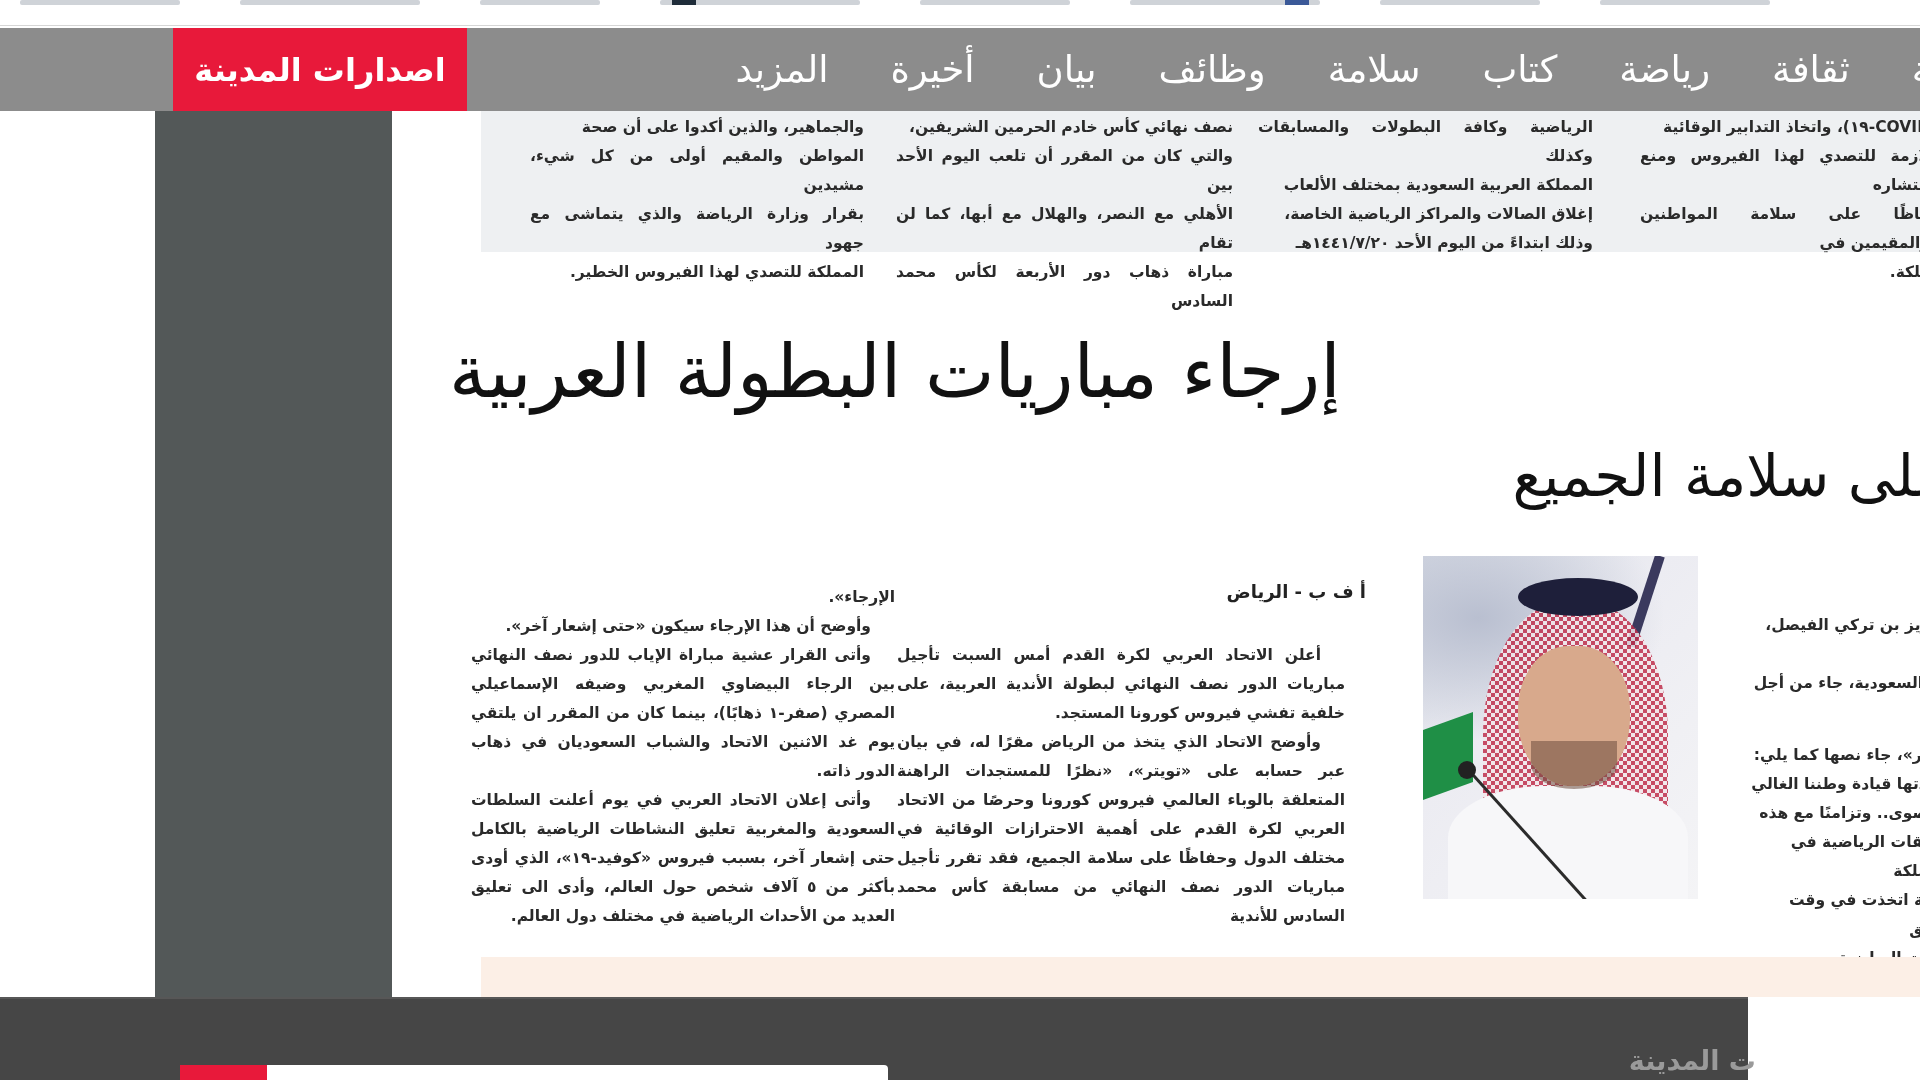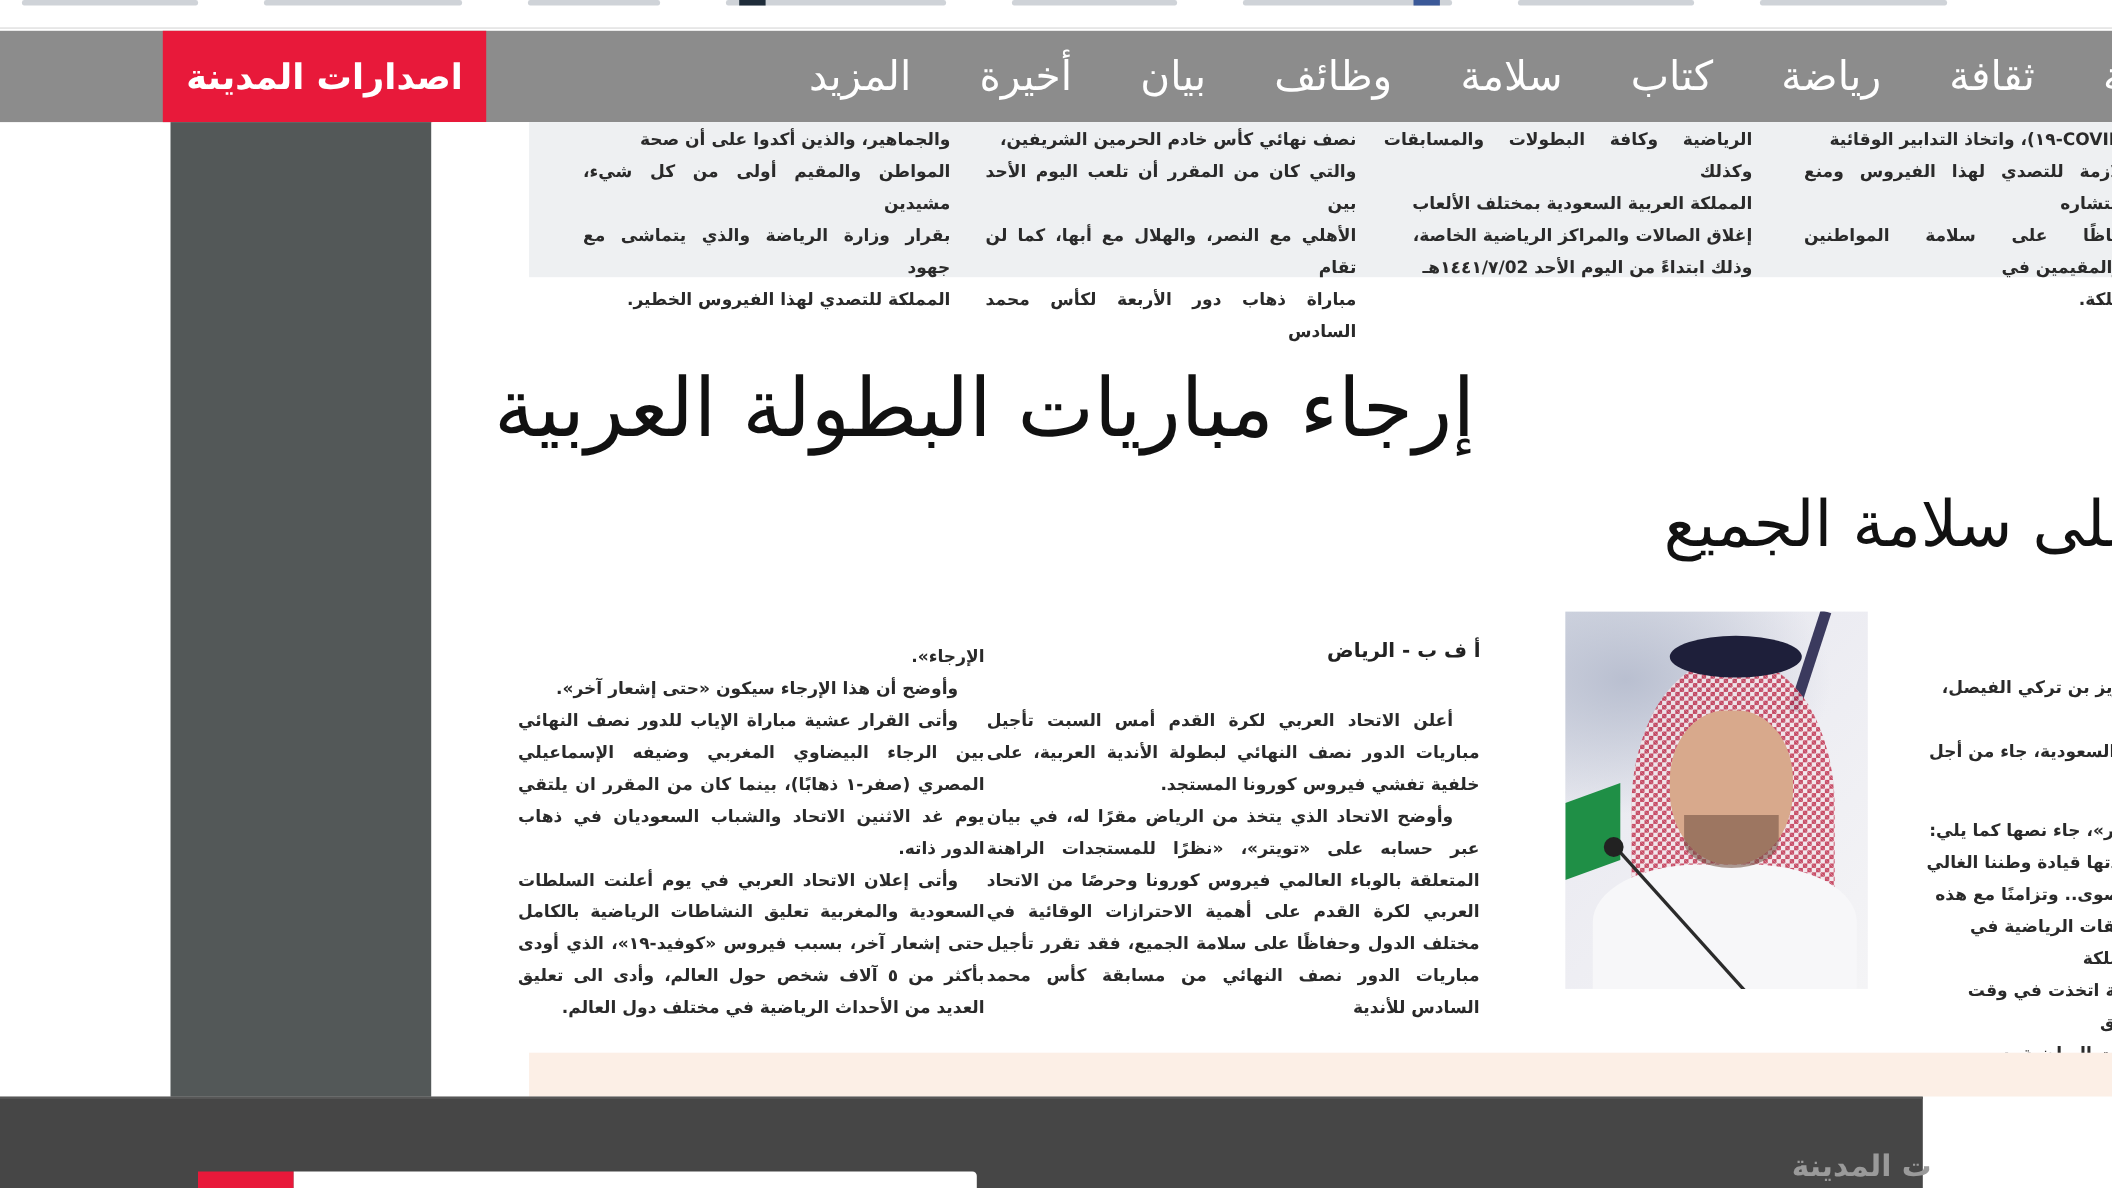--- a/index.html
+++ b/index.html
@@ -10,37 +10,37 @@
   .top-strip { position: absolute; left: 0; top: 0; width: 1920px; height: 26px; background: #ffffff; border-bottom: 1px solid #d6d6d6; overflow: hidden; }
   .top-strip .blur-row { position: absolute; top: 0; height: 5px; display: flex; gap: 60px; left: 20px; }
   .top-strip .blur-row span { display: inline-block; height: 5px; background: #cfd3d8; border-radius: 2px; }
   .top-strip .mini-icon { position: absolute; top: 0; width: 24px; height: 5px; }
 
   
   .navbar { position: absolute; left: 0; top: 28px; width: 1920px; height: 83px; background: #8c8c8c; direction: rtl; }
   .navbar .nav-items { position: absolute; right: 0; top: 0; height: 83px; display: flex; align-items: center; direction: rtl; }
   .navbar .nav-item { color: #ffffff; font-family: "DejaVu Sans", sans-serif; font-size: 37px; margin-left: 62px; white-space: nowrap; cursor: pointer; }
   .navbar .nav-item.first { margin-right: -22px; }
-  .navbar .editions { position: absolute; left: 148px; top: 0; width: 294px; height: 83px; background: #e8193a; color: #fff; font-size: 32px; font-weight: bold; display: flex; align-items: center; justify-content: center; cursor: pointer; }
+  .navbar .editions { position: absolute; left: 173px; top: 0; width: 294px; height: 83px; background: #e8193a; color: #fff; font-size: 32px; font-weight: bold; display: flex; align-items: center; justify-content: center; cursor: pointer; }
 
   
   .left-rail { position: absolute; left: 155px; top: 111px; width: 237px; height: 886px; background: #535858; }
 
   
   .paper { position: absolute; left: 393px; top: 111px; width: 1527px; height: 886px; background: #ffffff; overflow: hidden; }
   .paper .top-band { position: absolute; left: 88px; top: 0; width: 1439px; height: 141px; background: #eef0f2; }
   .col-text { position: absolute; direction: rtl; text-align: justify; font-size: 15.5px; line-height: 29px; font-weight: bold; color: #2a2a2a; font-family: "DejaVu Sans", sans-serif; }
   .col-text p { margin: 0; }
   .col-text .indent { text-indent: 24px; }
 
   .headline { position: absolute; direction: rtl; text-align: center; font-family: "DejaVu Sans", sans-serif; font-weight: normal; color: #111; }
   .headline.main { right: 575px; top: 195px; font-size: 74px; line-height: 130px; letter-spacing: -2px; width: 900px; }
   .headline.side { right: -30px; top: 325px; font-size: 58px; line-height: 80px; letter-spacing: -1px; white-space: nowrap; }
 
-  .byline { position: absolute; right: 574px; top: 470px; direction: rtl; font-size: 18px; font-weight: bold; color: #222; }
+  .byline { position: absolute; right: 554px; top: 470px; direction: rtl; font-size: 18px; font-weight: bold; color: #222; }
 
   .photo { position: absolute; left: 1030px; top: 445px; width: 275px; height: 343px; background: linear-gradient(135deg, #d9dde6 0%, #ececf2 40%, #f4f4f6 100%); overflow: hidden; }
   .photo .bg1 { position: absolute; left: 0; top: 0; width: 100%; height: 60%; background: radial-gradient(ellipse at 20% 30%, #b9bfd0 0%, rgba(220,222,232,0) 60%); }
   .photo .flag { position: absolute; left: 0; top: 165px; width: 50px; height: 70px; background: #1f8f46; transform: skewY(-20deg); }
   .photo .mic-pole { position: absolute; left: 232px; top: 0; width: 10px; height: 95px; background: #3b3a5e; transform: rotate(18deg); transform-origin: top; }
   .photo .igal { position: absolute; left: 95px; top: 22px; width: 120px; height: 38px; border-radius: 50% / 50%; background: #1e1f3a; }
   .photo .ghutra { position: absolute; left: 60px; top: 45px; width: 185px; height: 298px; border-radius: 45% 45% 8% 8%;
     background-color: #f3e6ea;
     background-image: linear-gradient(45deg, #c0304d 25%, transparent 25%, transparent 75%, #c0304d 75%),
                       linear-gradient(45deg, #c0304d 25%, transparent 25%, transparent 75%, #c0304d 75%);
@@ -101,21 +101,21 @@
   <div class="col-text" style="right:-10px; top:2px; width:290px;">
     <p>COVID-١٩)، واتخاذ التدابير الوقائية</p>
     <p>لازمة للتصدي لهذا الفيروس ومنع انتشاره</p>
     <p>فاظًا على سلامة المواطنين والمقيمين في</p>
     <p>ملكة.</p>
   </div>
   <div class="col-text" style="right:327px; top:2px; width:335px;">
     <p>الرياضية وكافة البطولات والمسابقات وكذلك</p>
     <p>المملكة العربية السعودية بمختلف الألعاب</p>
     <p>إغلاق الصالات والمراكز الرياضية الخاصة،</p>
-    <p>وذلك ابتداءً من اليوم الأحد ١٤٤١/٧/02هـ</p>
+    <p>وذلك ابتداءً من اليوم الأحد ١٤٤١/٧/٢٠هـ</p>
   </div>
   <div class="col-text" style="right:687px; top:2px; width:337px;">
     <p>نصف نهائي كأس خادم الحرمين الشريفين،</p>
     <p>والتي كان من المقرر أن تلعب اليوم الأحد بين</p>
     <p>الأهلي مع النصر، والهلال مع أبها، كما لن تقام</p>
     <p>مباراة ذهاب دور الأربعة لكأس محمد السادس</p>
   </div>
   <div class="col-text" style="right:1056px; top:2px; width:334px;">
     <p>والجماهير، والذين أكدوا على أن صحة</p>
     <p>المواطن والمقيم أولى من كل شيء، مشيدين</p>

